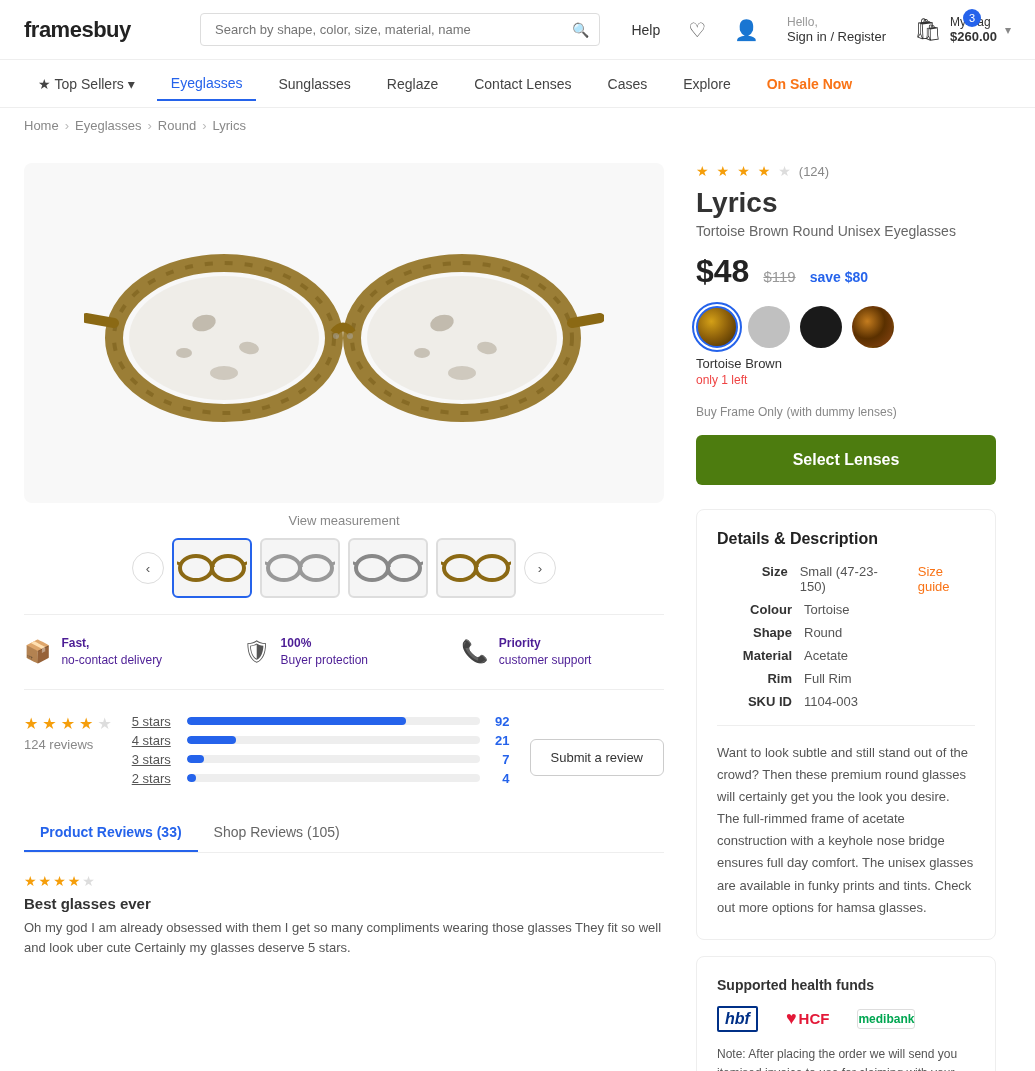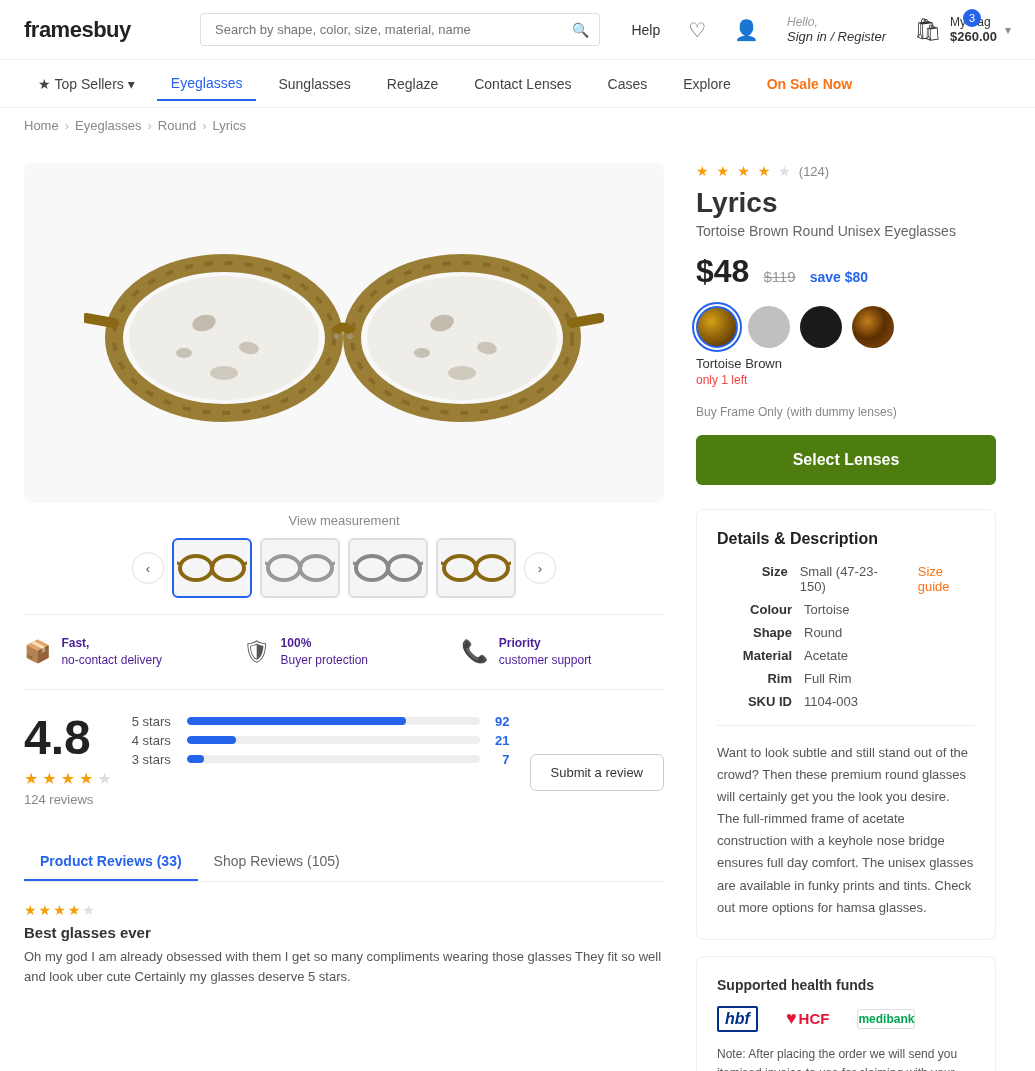--- a/index.html
+++ b/index.html
@@ -7,21 +7,21 @@
 
     
     .header { display: flex; align-items: center; padding: 0 24px; height: 60px; border-bottom: 1px solid #eee; gap: 16px; }
     .logo { font-size: 22px; font-weight: 700; color: #222; letter-spacing: -0.5px; min-width: 160px; }
     .search-bar { flex: 1; max-width: 400px; position: relative; }
     .search-bar input { width: 100%; padding: 8px 36px 8px 14px; border: 1px solid #ddd; border-radius: 4px; font-size: 13px; outline: none; }
     .search-bar .search-icon { position: absolute; right: 10px; top: 50%; transform: translateY(-50%); color: #999; }
     .header-right { display: flex; align-items: center; gap: 28px; margin-left: auto; }
     .header-help { font-size: 14px; color: #333; cursor: pointer; }
     .header-icon { cursor: pointer; font-size: 20px; color: #555; }
-    .header-user { display: flex; flex-direction: column; font-size: 12px; cursor: pointer; font-style: italic; }
+    .header-user { display: flex; flex-direction: column; font-size: 12px; cursor: pointer; }
     .header-user .hello { color: #999; }
     .header-user .signin { font-size: 13px; color: #333; }
     .header-bag { display: flex; align-items: center; gap: 8px; cursor: pointer; position: relative; }
     .bag-badge { position: absolute; top: -6px; right: 30px; background: #2563eb; color: white; border-radius: 50%; width: 18px; height: 18px; font-size: 11px; display: flex; align-items: center; justify-content: center; }
     .bag-info { display: flex; flex-direction: column; font-size: 12px; }
     .bag-info .my-bag { color: #333; }
     .bag-info .bag-total { font-size: 13px; font-weight: 600; }
 
     
     .nav { display: flex; align-items: center; padding: 0 24px; height: 48px; border-bottom: 1px solid #eee; gap: 8px; }
@@ -59,21 +59,21 @@
     .feature-text { font-size: 12px; color: #4c1d95; line-height: 1.4; }
     .feature-text strong { display: block; }
 
     
     .reviews-summary { margin-top: 20px; }
     .rating-big { font-size: 48px; font-weight: 700; color: #222; }
     .stars-row { display: flex; align-items: center; gap: 4px; margin: 4px 0; }
     .star { color: #f59e0b; font-size: 16px; }
     .review-count { font-size: 13px; color: #888; margin-bottom: 12px; }
     .bar-row { display: flex; align-items: center; gap: 10px; margin: 4px 0; font-size: 13px; }
-    .bar-label { width: 45px; color: #555; }
+    .bar-label { width: 45px; color: #555; text-decoration: underline; }
     .bar-wrap { flex: 1; height: 8px; background: #eee; border-radius: 4px; overflow: hidden; }
     .bar-fill { height: 100%; background: #2563eb; border-radius: 4px; }
     .bar-count { width: 20px; text-align: right; color: #2563eb; font-weight: 600; }
     .submit-review { margin-top: 16px; margin-left: 160px; }
     .submit-review-btn { padding: 10px 20px; border: 1px solid #ccc; border-radius: 6px; background: #fff; font-size: 13px; cursor: pointer; color: #333; }
 
     
     .review-tabs { display: flex; gap: 0; border-bottom: 1px solid #eee; margin-top: 24px; }
     .review-tab { padding: 10px 16px; font-size: 14px; cursor: pointer; color: #666; border-bottom: 2px solid transparent; }
     .review-tab.active { color: #2563eb; border-bottom: 2px solid #2563eb; font-weight: 600; }
@@ -283,21 +283,20 @@
         <span class="feature-icon">📞</span>
         <div class="feature-text">
           <strong>Priority</strong>customer support
         </div>
       </div>
     </div>
 
     <div class="reviews-summary">
       <div style="display:flex;align-items:flex-start;gap:20px;">
         <div>
-          <div class="rating-big">4.8</div>
           <div class="stars-row">
             <span class="star s-star">★</span>
             <span class="star s-star">★</span>
             <span class="star s-star">★</span>
             <span class="star s-star">★</span>
             <span class="star s-star-e">★</span>
           </div>
           <div class="review-count">124 reviews</div>
         </div>
         <div style="flex:1;">
@@ -315,20 +314,27 @@
               </div>
             <span class="bar-count">21</span>
           </div>
           <div class="bar-row">
             <span class="bar-label">3 stars</span>
             <div class="bar-wrap">
                 <div class="bar-fill" style="width:6%"></div>
               </div>
             <span class="bar-count">7</span>
           </div>
+          <div class="bar-row">
+            <span class="bar-label">2 stars</span>
+            <div class="bar-wrap">
+                <div class="bar-fill" style="width:3%"></div>
+              </div>
+            <span class="bar-count">4</span>
+          </div>
         </div>
         <div class="submit-review" style="margin-left:0;align-self:center;">
           <button class="submit-review-btn">Submit a review</button>
         </div>
       </div>
     </div>
 
     <div class="review-tabs">
       <div class="review-tab active">Product Reviews (33)</div>
       <div class="review-tab">Shop Reviews (105)</div>

